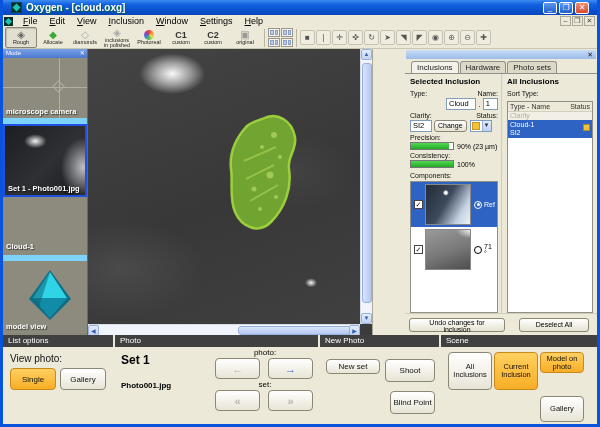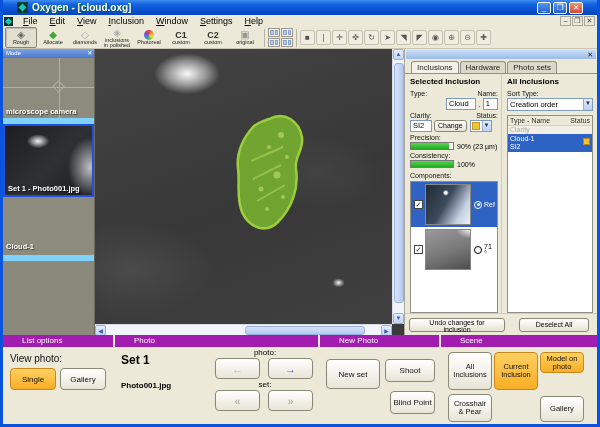--- a/index.html
+++ b/index.html
@@ -3,21 +3,21 @@
 <meta charset="utf-8">
 <style>
   * { margin:0; padding:0; box-sizing:border-box; font-family:"Liberation Sans", sans-serif; }
   html,body { width:600px; height:427px; overflow:hidden; }
   #app { position:relative; width:600px; height:427px; background:#ECE9D8; }
   .frame { position:absolute; inset:0; border:3px solid #0A53DD; border-top:none; pointer-events:none; z-index:50; }
 
   
   .titlebar { position:absolute; left:0; top:0; width:600px; height:15px;
     background:linear-gradient(180deg,#3C8CF0 0%,#1262E2 30%,#0A50CE 70%,#0845B8 100%);
-    display:flex; align-items:center; padding:0 17px; color:#fff; }
+    display:flex; align-items:center; padding:0 11px; color:#fff; }
   .app-icon { width:11px; height:11px; background:#083028; border:1px solid #0a4a40; margin-right:4px;
     display:flex; align-items:center; justify-content:center; }
   .app-icon .gem { width:7px; height:7px; background:#19c8b4; transform:rotate(45deg) scale(.8); }
   .title-text { font-size:10px; font-weight:bold; text-shadow:1px 1px 1px #063; flex:1; }
   .winbtns { display:flex; gap:2px; }
   .winbtn { width:14px; height:12px; border:1px solid #fff; border-radius:2px; font-size:8px; line-height:10px;
     text-align:center; color:#fff; background:linear-gradient(180deg,#5A96F2,#2360C8); }
   .winbtn.close { background:linear-gradient(180deg,#F09070,#D84830); }
 
   
@@ -88,21 +88,21 @@
   .vscroll { position:absolute; right:0; top:0; width:12px; bottom:11px; background:#F2F4FB; border-left:1px solid #d8dce8; }
   .hscroll { position:absolute; left:0; bottom:0; right:12px; height:11px; background:#F2F4FB; border-top:1px solid #d8dce8; }
   .sbtn { position:absolute; width:11px; height:11px; background:linear-gradient(180deg,#E4ECFC,#C0D2F4);
     border:1px solid #9AB0DC; border-radius:2px; color:#3A5EA8; font-size:6px; line-height:9px; text-align:center; }
   .vthumb { position:absolute; left:1px; width:10px; top:14px; height:240px; border-radius:3px;
     background:linear-gradient(90deg,#D8E4FA,#B4C8F0); border:1px solid #98B0E0; }
   .hthumb { position:absolute; top:1px; height:9px; left:150px; width:120px; border-radius:3px;
     background:linear-gradient(180deg,#D8E4FA,#B4C8F0); border:1px solid #98B0E0; }
 
   
-  .inspector { flex:1; background:#ECE9D8; border-left:1px solid #aca899; position:relative; display:flex; flex-direction:column; }
+  .inspector { flex:1; background:#ECE9D8; border-left:1px solid #aca899; position:relative; display:flex; flex-direction:column;padding-left:32px; }
   .insp-titlebar { height:9px; margin:1px 1px 0 1px; background:linear-gradient(180deg,#C8DCF6,#9CBCE8);
     display:flex; align-items:center; }
   .insp-titlebar .x { margin-left:auto; font-size:7px; line-height:7px; color:#222; padding-right:3px; }
   .tabs { display:flex; padding:2px 4px 0 6px; height:14px; }
   .tab { font-size:8px; padding:1px 5px; border:1px solid #919088; border-bottom:none;
     border-radius:3px 3px 0 0; background:#DDD9C8; color:#222; margin-right:1px; }
   .tab.active { background:#F4F2E8; position:relative; z-index:2; font-weight:normal; }
   .insp-body { flex:1; display:flex; border-top:1px solid #919088; background:#ECE9D8; overflow:hidden; }
   .col-left { width:97px; padding:3px 3px 0 5px; border-right:1px solid #cfccba; display:flex; flex-direction:column; }
   .col-right { flex:1; padding:3px 4px 0 5px; display:flex; flex-direction:column; }
@@ -148,40 +148,40 @@
   .inc-row .nm div { line-height:8px; }
   .inc-row .sw { margin-left:auto; width:7px; height:7px; background:#F2C335; border:1px solid #b88a18; margin-top:3px; }
   .insp-foot { height:22px; display:flex; align-items:center; padding:0 4px; border-top:1px solid #cfccba; gap:14px; }
   .btn-sm { height:14px; border:1px solid #8a8775; border-radius:3px; background:linear-gradient(180deg,#fff,#E6E2D2);
     font-size:7px; padding:0 6px; }
   .btn-undo { width:96px; } .btn-desel { width:70px; margin-left:auto; margin-right:4px; }
 
   
   .bottom { position:absolute; left:3px; top:335px; width:594px; height:89px; background:#ECE9D8; display:flex; gap:2px; }
   .section { position:relative; height:89px; }
-  .sec-head { height:12px; background:#a21caf; color:#fff; font-size:8px; line-height:12px; padding-left:19px; }
+  .sec-head { height:12px; background:#404040; color:#fff; font-size:8px; line-height:12px; padding-left:5px; }
   .sec-list { width:110px; } .sec-photo { width:203px; } .sec-new { width:119px; } .sec-scene { flex:1; }
   .small-lbl { font-size:10px; color:#111; }
   .btn { border:1px solid #8a8775; border-radius:4px; background:linear-gradient(180deg,#fff,#E8E4D6);
     font-size:8px; color:#111; display:flex; align-items:center; justify-content:center; text-align:center; }
   .btn.orange { background:linear-gradient(180deg,#FFD060,#F8AE26); border-color:#C8881A; }
   .btn.disabled { color:#b8b5a8; }
   .lo-body { padding:6px 0 0 7px; }
   .lo-btns { display:flex; gap:4px; margin-top:4px;align-items:flex-end; }
   .lo-btns .btn { width:46px; height:22px; }
   .ph-left { position:absolute; left:6px; top:18px; }
   .set-name { font-size:12px; font-weight:bold; }
   .photo-name { font-size:8px; font-weight:bold; margin-top:14px; }
   .ph-right { position:absolute; left:100px; top:13px; width:100px; text-align:center; }
   .nav-lbl { font-size:8px; }
   .nav-row { display:flex; gap:8px; margin:1px 0; }
   .nav-btn { width:45px; height:21px; font-size:11px; font-weight:bold; }
   .nav-btn .arr-right { color:#2F6BE0; }
   .np-body { position:relative; height:77px; }
-  .btn-newset { position:absolute; left:6px; top:12px; width:54px; height:30px; }
+  .btn-newset { position:absolute; left:6px; top:12px; width:54px; height:15px; }
   .btn-shoot { position:absolute; right:4px; top:12px; width:50px; height:23px; }
   .btn-blind { position:absolute; right:4px; top:44px; width:45px; height:23px; }
   .sc-body { position:relative; height:77px; }
   .sc-btn { position:absolute; width:44px; font-size:7.5px; line-height:8px; padding:2px; }
   .sc-all { left:7px; top:5px; height:38px; }
   .sc-cur { left:53px; top:5px; height:38px; }
   .sc-model { left:99px; top:5px; height:21px; }
   .sc-cross { left:7px; top:47px; height:28px; }
   .sc-fx { left:99px; top:49px; height:26px; }
 </style>
@@ -299,20 +299,29 @@
         <div class="cross-h"></div>
         <div class="cross-v"></div>
         <div class="cross-c"></div>
         <div class="tile-label">microscope camera</div>
       </div>
       <div class="tile tile-photo">
         <div class="tile-label">Set 1 - Photo001.jpg</div>
       </div>
       <div class="tile tile-cloud">
         <div class="tile-label">Cloud-1</div>
+      </div>
+      <div class="tile tile-model">
+        <svg width="46" height="52" viewBox="0 0 46 52">
+          <polygon points="23,1 44,30 23,51 2,30" fill="#0E6E86"></polygon>
+          <polygon points="23,3 40,29 6,29" fill="#2FD4E6"></polygon>
+          <polygon points="6,29 40,29 23,49" fill="#128CA6"></polygon>
+          <polygon points="23,3 6,29 12,38" fill="#0A5A70" opacity="0.5"></polygon>
+        </svg>
+        <div class="tile-label">model view</div>
       </div>
     </div>
 
     <div class="viewport">
       <div class="photo">
         <svg class="inclusion-svg" width="84" height="130" viewBox="0 0 84 130">
           <path d="M38,6 C54,-2 68,8 71,24 C73,37 63,44 65,56 C68,75 61,95 47,109
                    C35,121 18,115 11,99 C5,85 9,70 7,56 C5,38 14,23 22,14 C27,9 32,8 38,6 Z" fill="#82C22E" fill-opacity="0.78" stroke="#A4D83E" stroke-width="2.5" stroke-opacity="0.9"></path>
           <g fill="#C8E878" fill-opacity="0.55">
             <circle cx="50" cy="22" r="3"></circle>
@@ -411,24 +420,20 @@
               <span>71 °</span>
             </div>
           </div>
         </div>
 
         <div class="col-right">
           <div class="h-bold">All Inclusions</div>
           <div class="lblrow">
               <span>Sort Type:</span>
             </div>
-          <div class="sortsel">
-            <span>Creation order</span>
-            <div class="combo-arrow" style="height:11px;">▼</div>
-          </div>
           <div class="inc-list">
             <div class="inc-head">
               <span>Type - Name</span>
               <span class="c2">Status</span>
             </div>
             <div class="inc-group">Clarity</div>
             <div class="inc-row">
               <div class="nm">
                 <div>Cloud-1</div>
                 <div>SI2</div>
@@ -494,20 +499,19 @@
         <button class="btn btn-blind">Blind Point</button>
       </div>
     </div>
 
     <div class="section sec-scene">
       <div class="sec-head">Scene</div>
       <div class="sc-body">
         <button class="btn sc-btn sc-all">All Inclusions</button>
         <button class="btn orange sc-btn sc-cur">Current Inclusion</button>
         <button class="btn orange sc-btn sc-model">Model on photo</button>
-        <button class="btn sc-btn sc-cross">Crosshair &amp; Pear</button>
         <button class="btn sc-btn sc-fx">Gallery</button>
       </div>
     </div>
   </div>
 
   <div class="frame"></div>
 </div>
 
 </body></html>

